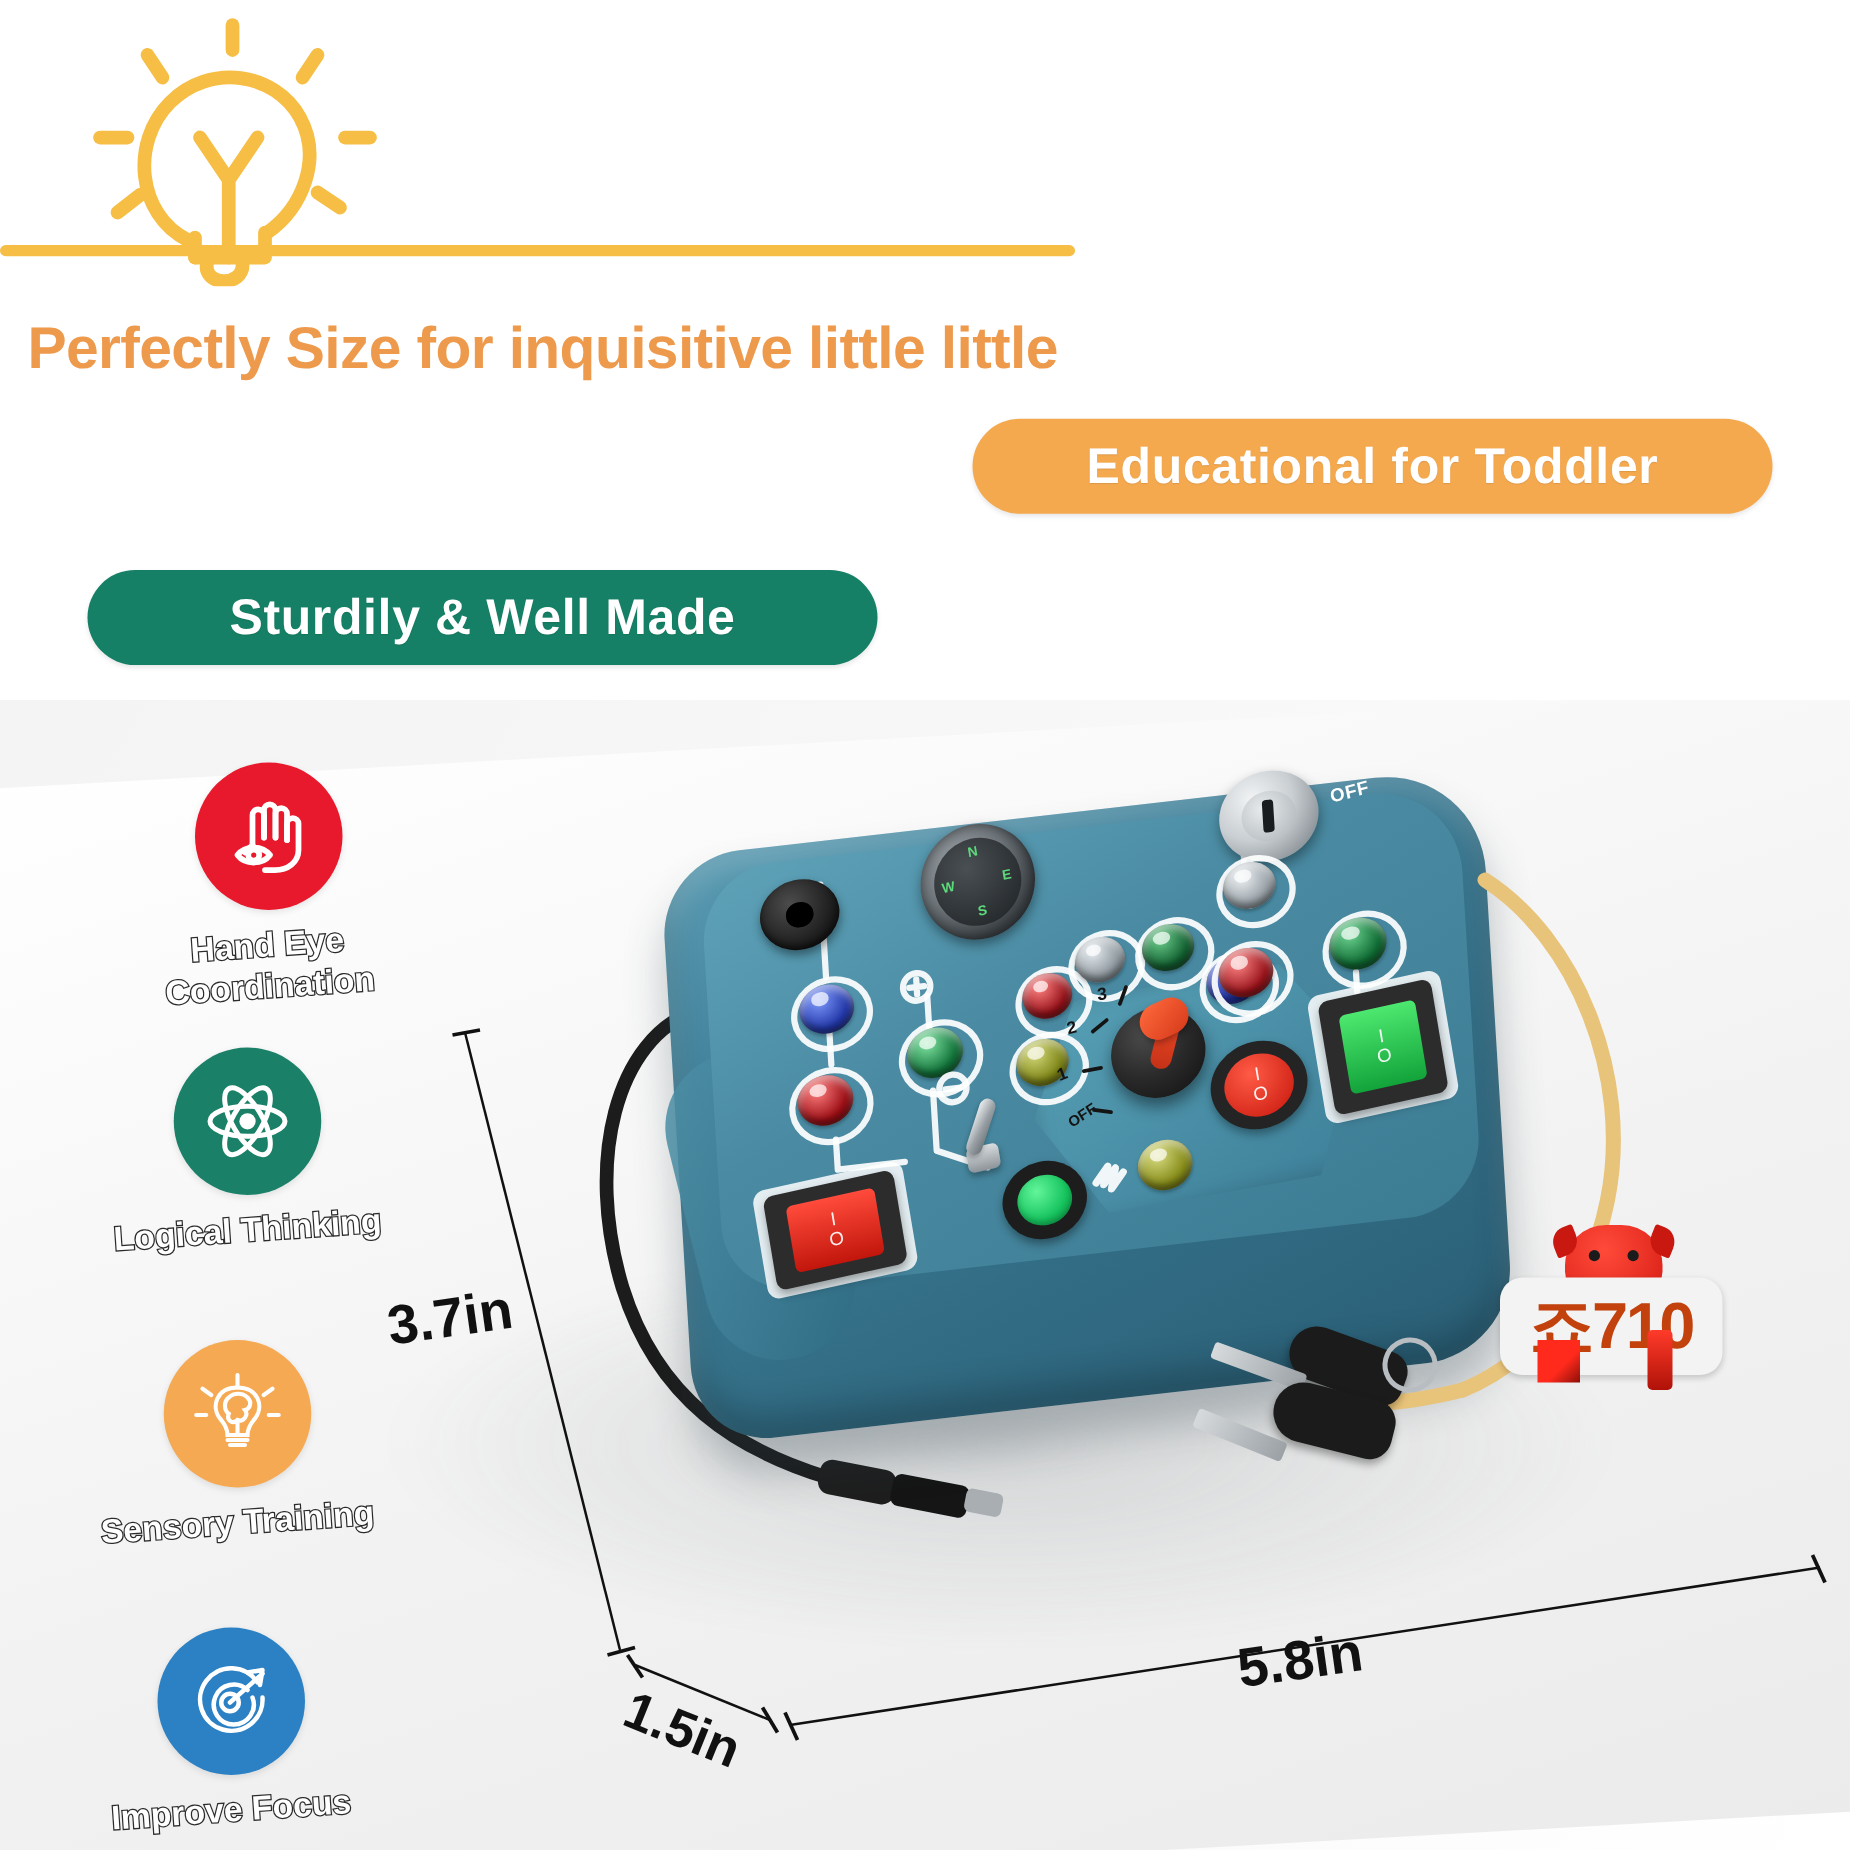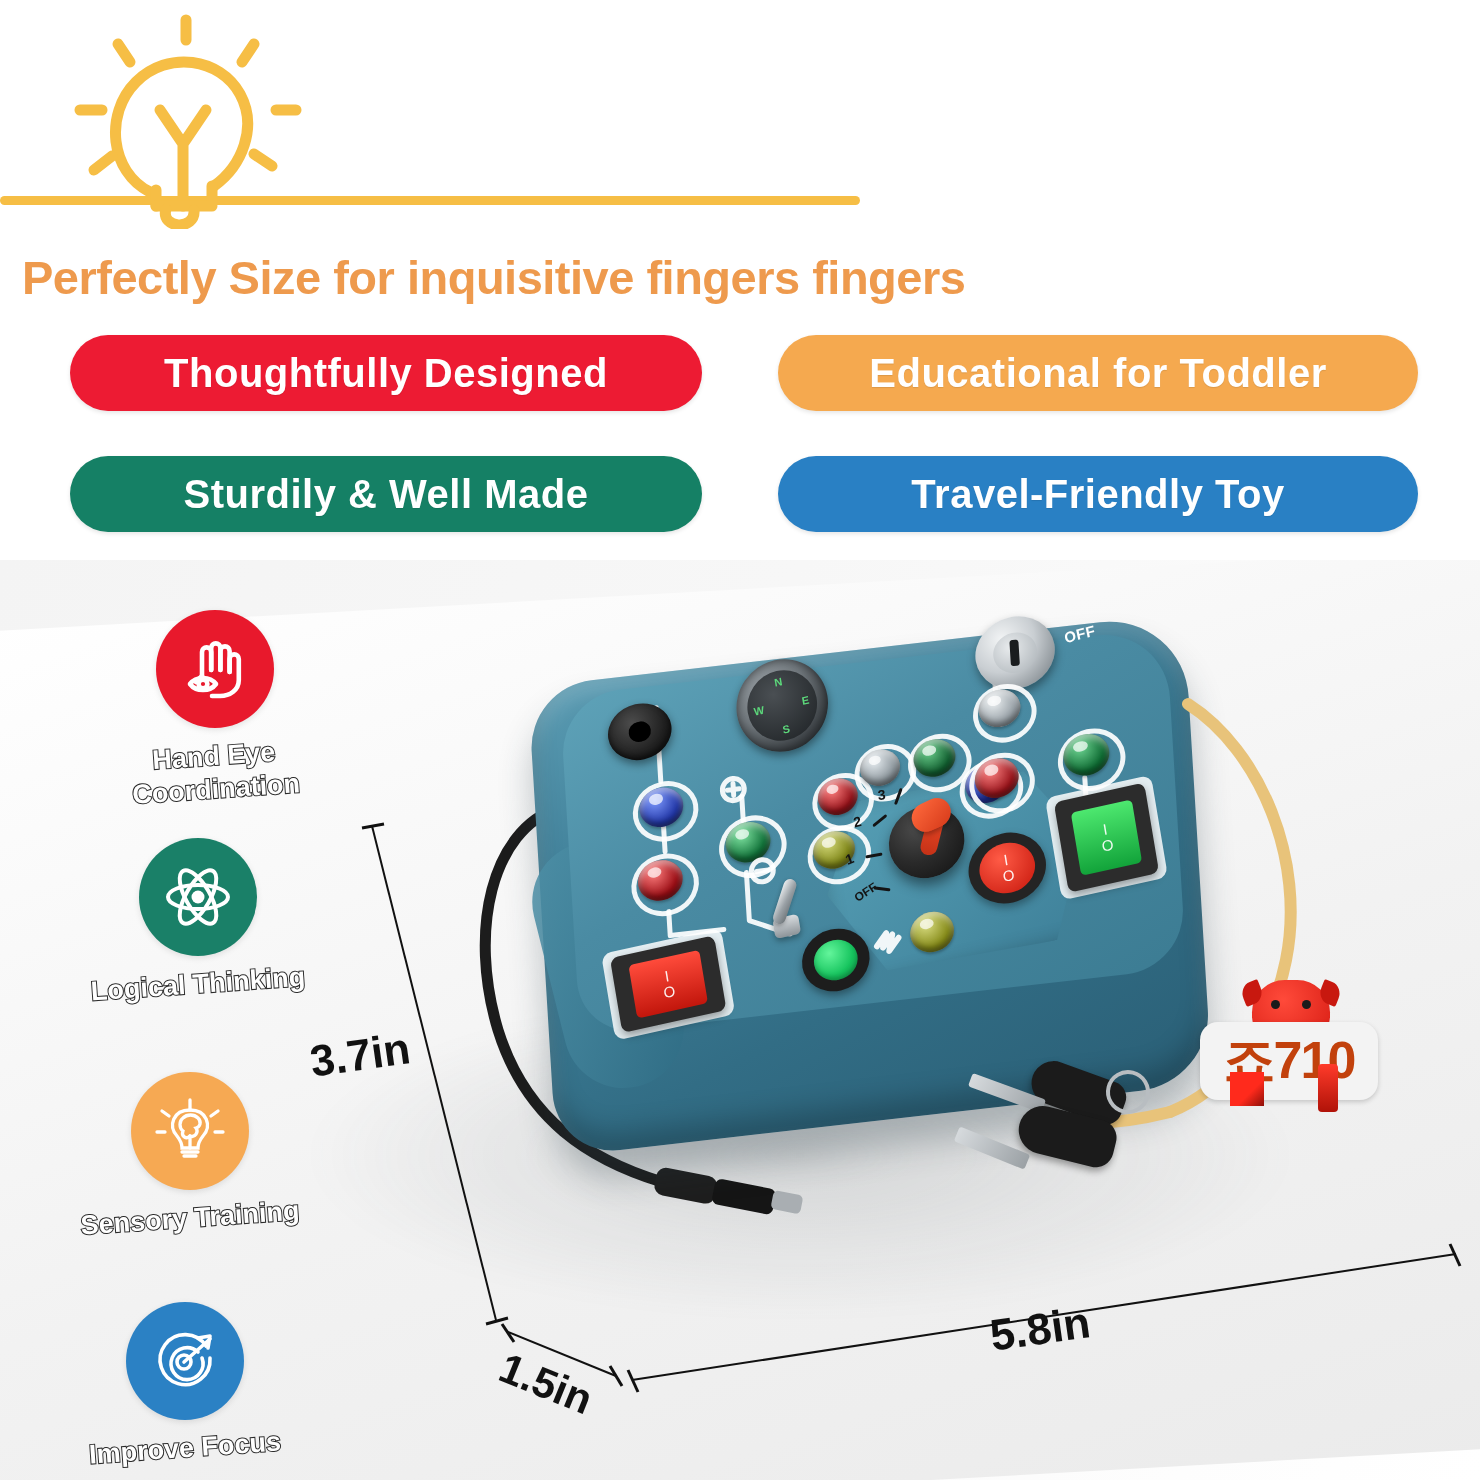--- a/index.html
+++ b/index.html
@@ -253,26 +253,24 @@
         <path d="M74 30 L86 48"></path>
         <path d="M210 30 L198 48"></path>
         <path d="M36 96 L58 96"></path>
         <path d="M232 96 L252 96"></path>
         <path d="M50 156 L68 142"></path>
         <path d="M228 152 L210 140"></path>
       </g>
     </svg>
   </div>
 
-  <div class="headline">Perfectly Size for inquisitive fingers fingers</div>
-
-  <div class="pill" id="pill-0">Thoughtfully Designed</div>
+  <div class="headline">Perfectly Size for inquisitive little little</div>
+
   <div class="pill" id="pill-1">Educational for Toddler</div>
   <div class="pill" id="pill-2">Sturdily &amp; Well Made</div>
-  <div class="pill" id="pill-3">Travel-Friendly Toy</div>
 
   <div class="stage">
     <div class="stage-sheet"></div>
     <div class="stage-shadow"></div>
 
     <div class="feat" id="feat-0">
       <div class="feat-circle" style="background:#E8192C">
         <svg width="74" height="74" viewBox="0 0 74 74">
           <g fill="none" stroke="#fff" stroke-width="4.6" stroke-linecap="round" stroke-linejoin="round">
             <path d="M24 44 L24 20 a4.6 4.6 0 0 1 9.2 0 L33.2 38"></path>

